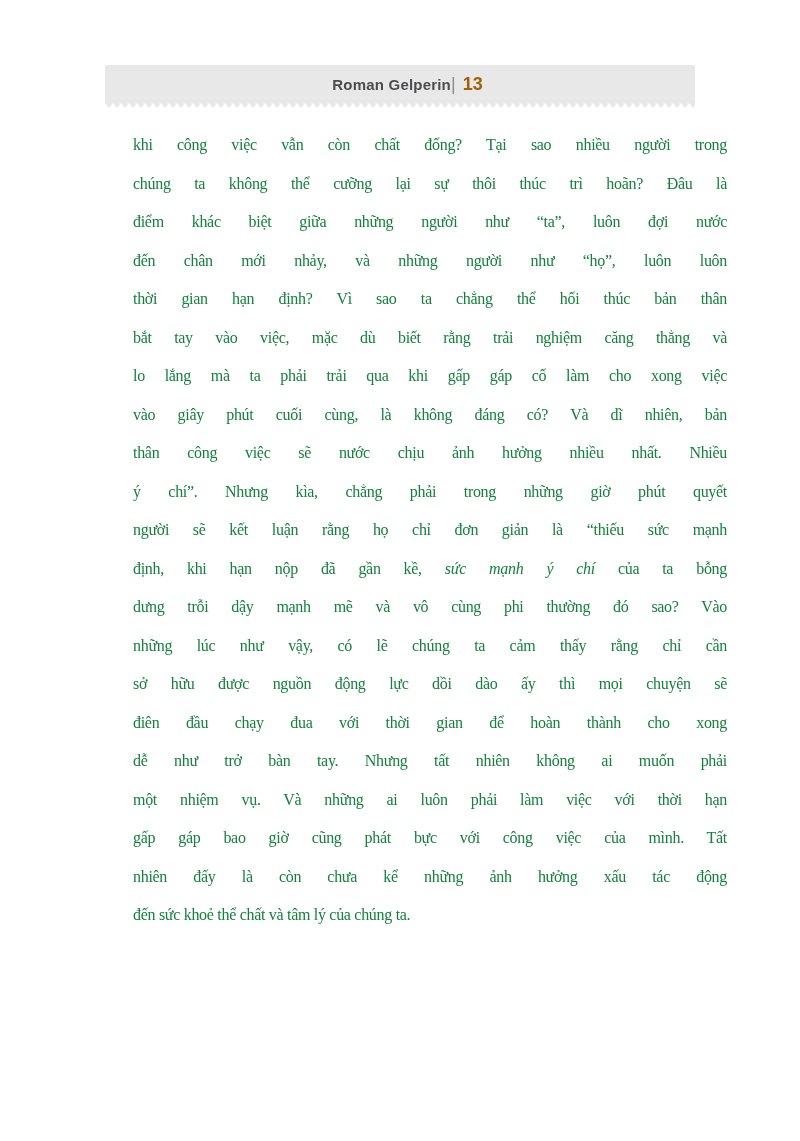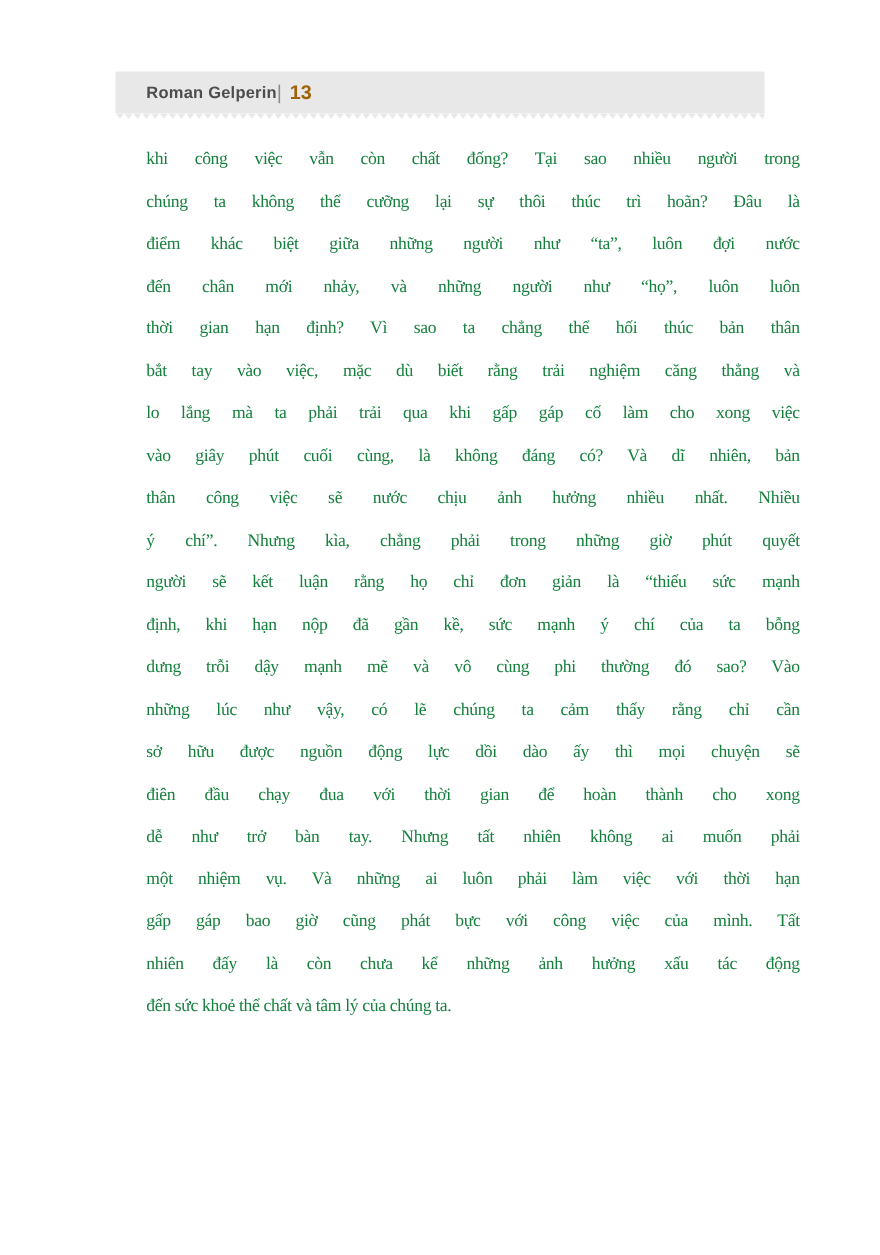--- a/index.html
+++ b/index.html
@@ -18,21 +18,21 @@
   .running-header {
     position: absolute;
     left: 105px;
     top: 65px;
     width: 590px;
     height: 38px;
     background: #e8e8e8;
     border-radius: 2px 2px 0 0;
     display: flex;
     align-items: center;
-    justify-content: flex-start;
+    justify-content: center;
     padding: 0 13px 0 28px;
     box-sizing: border-box;
   }
   .author {
     font-family: "Liberation Sans", sans-serif;
     font-weight: 700;
     font-size: 15px;
     color: #4d4d4f;
     letter-spacing: 0.2px;
   }
@@ -72,20 +72,21 @@
   }
   .text-line {
     text-align: justify;
     text-align-last: justify;
     white-space: normal;
   }
   .text-line:last-child {
     text-align-last: left;
   }
   .seg-italic {
+    font-style: italic;
   }
 </style>
 </head>
 <body>
 
 <div class="page">
 
   <header class="running-header">
     <span class="author">Roman Gelperin</span>
     <span class="pagenum-group">

